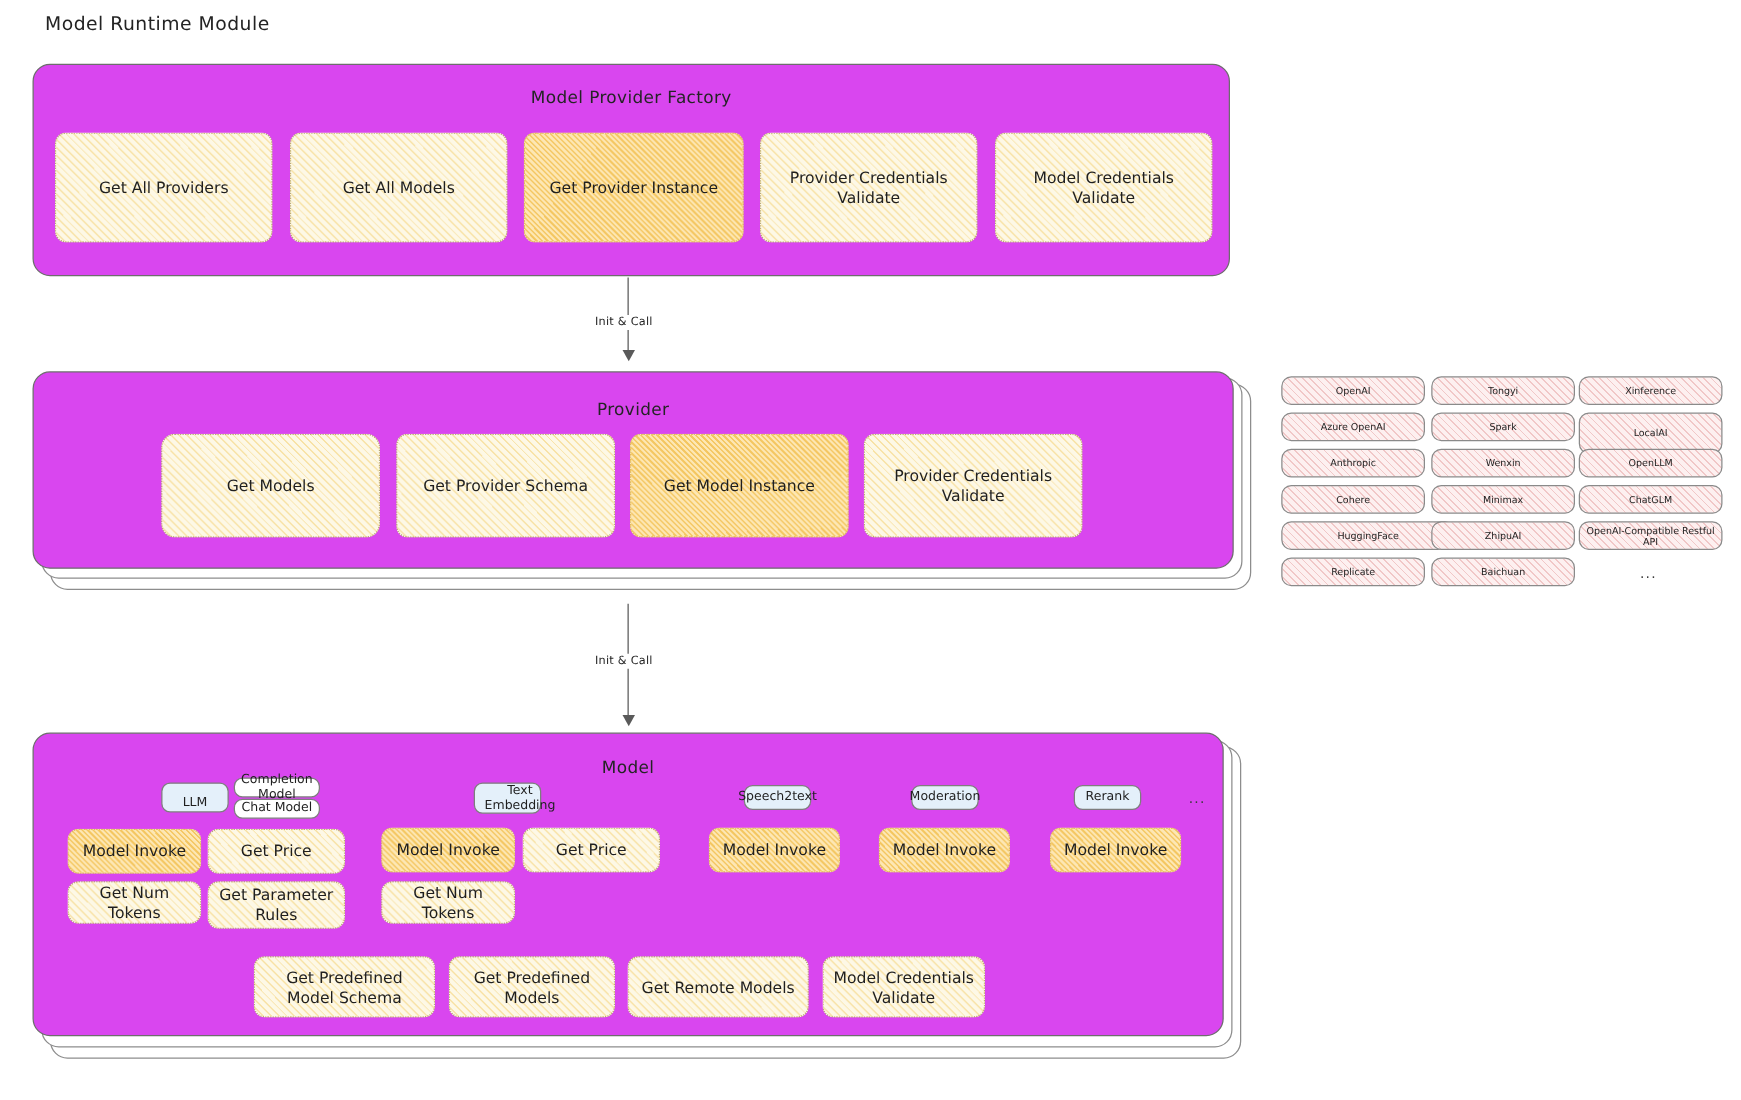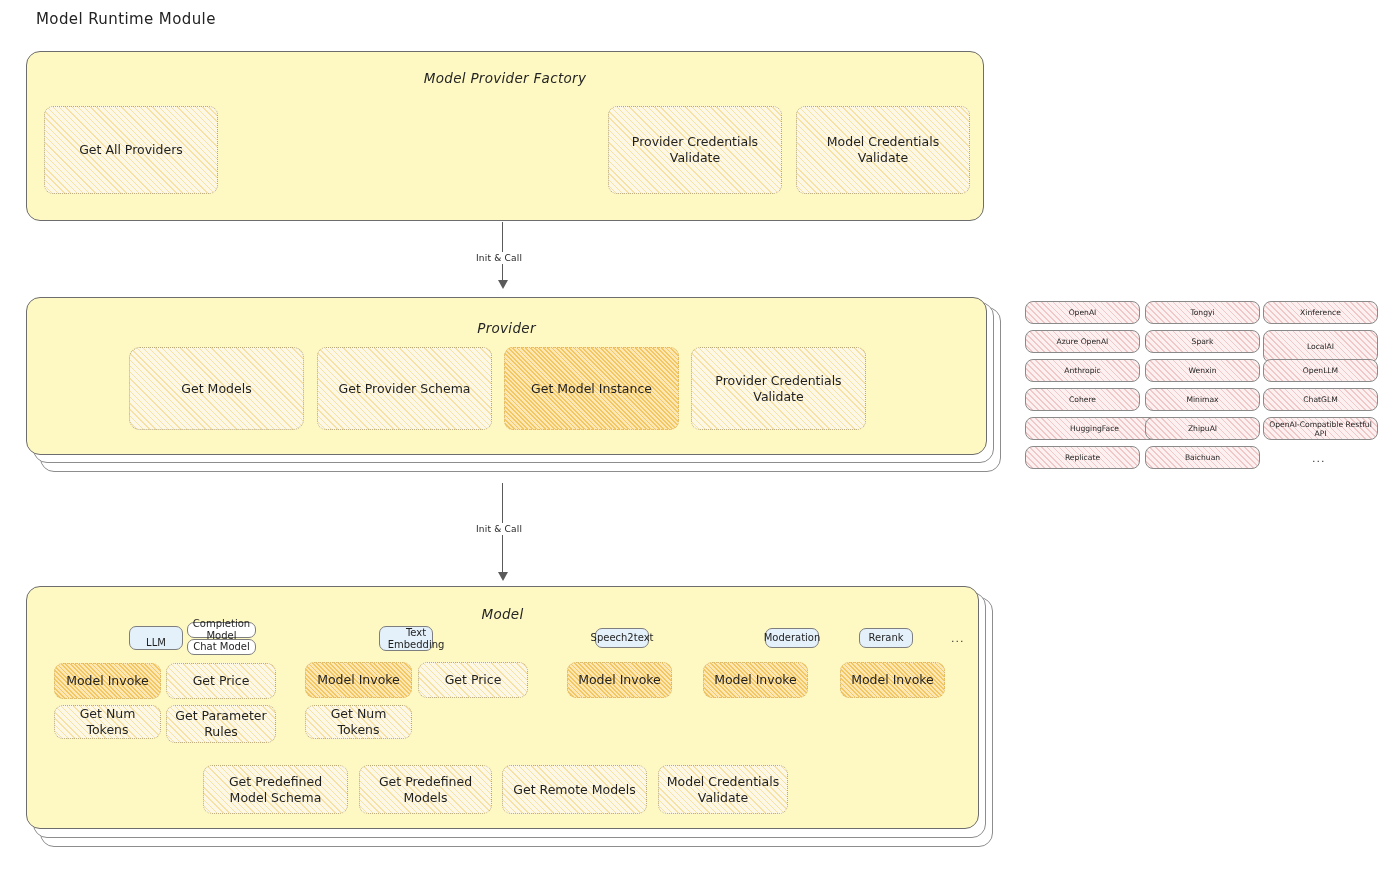--- a/index.html
+++ b/index.html
@@ -15,25 +15,24 @@
 
   
   .page-title{
     position:absolute;left:36px;top:10px;
     font-size:15px;letter-spacing:.4px;color:#232323;
     font-family:"DejaVu Sans", sans-serif;
   }
 
   .panel{
     position:absolute;
-    background:#fef9c3;
+    background:#d946ef;
     border:1.15px solid #6d6d6d;
     border-radius:14px;
     box-sizing:border-box;
-    font-style:italic;
   }
   .panel-shadowlayer{
     position:absolute;
     background:#ffffff;
     border:1.1px solid #8d8d8d;
     border-radius:14px;
     box-sizing:border-box;
     z-index:1;
   }
   .panel-title{
@@ -142,20 +141,26 @@
 
   <div class="page-title">Model Runtime Module</div>
 
   <div class="panel" style="left:26px;top:51px;width:958px;height:170px;">
     <div class="panel-title" style="top:18px;">Model Provider Factory</div>
   </div>
 
   <div class="node" style="left:44px;top:106px;width:174px;height:88px;">
     <span>Get All Providers</span>
   </div>
+  <div class="node" style="left:232px;top:106px;width:174px;height:88px;">
+    <span>Get All Models</span>
+  </div>
+  <div class="node hi" style="left:419px;top:106px;width:176px;height:88px;">
+    <span>Get Provider Instance</span>
+  </div>
   <div class="node" style="left:608px;top:106px;width:174px;height:88px;">
     <span>Provider Credentials Validate</span>
   </div>
   <div class="node" style="left:796px;top:106px;width:174px;height:88px;">
     <span>Model Credentials Validate</span>
   </div>
 
   <div class="arrow-line" style="left:502px;top:222px;height:62px;"></div>
   <div class="arrow-head" style="left:498px;top:280px;"></div>
   <div class="arrow-label" style="left:472px;top:252px;">Init &amp; Call</div>
@@ -280,21 +285,21 @@
     <span>Get Num Tokens</span>
   </div>
 
   <div class="badge" style="left:595px;top:628px;width:54px;height:20px;z-index:3;">
     <span>Speech2text</span>
   </div>
   <div class="node hi" style="left:567px;top:662px;width:105px;height:36px;z-index:3;">
     <span>Model Invoke</span>
   </div>
 
-  <div class="badge" style="left:765px;top:628px;width:54px;height:20px;z-index:3;">
+  <div class="badge" style="left:729px;top:628px;width:54px;height:20px;z-index:3;">
     <span>Moderation</span>
   </div>
   <div class="node hi" style="left:703px;top:662px;width:105px;height:36px;z-index:3;">
     <span>Model Invoke</span>
   </div>
 
   <div class="badge" style="left:859px;top:628px;width:54px;height:20px;z-index:3;">
     <span>Rerank</span>
   </div>
   <div class="node hi" style="left:840px;top:662px;width:105px;height:36px;z-index:3;">

